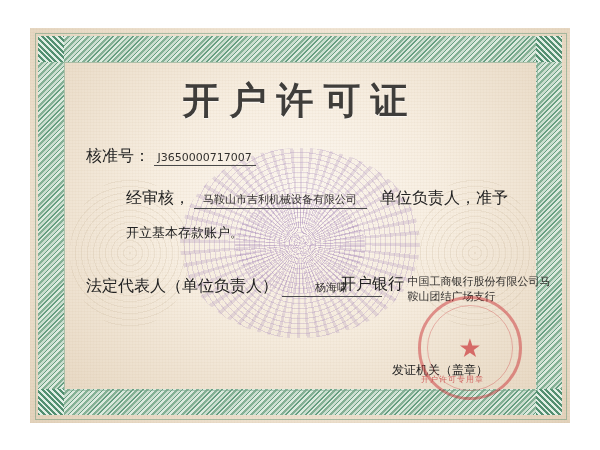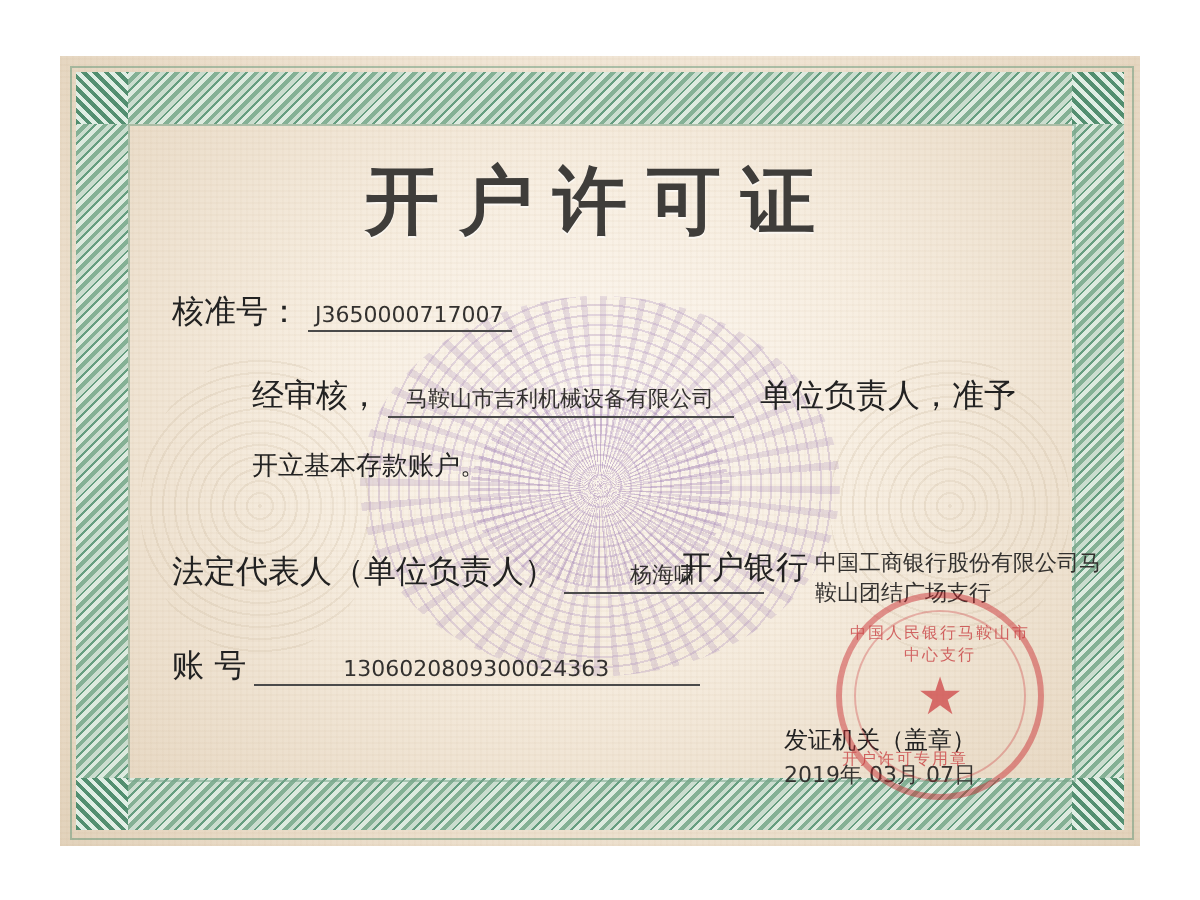--- a/index.html
+++ b/index.html
@@ -292,33 +292,25 @@
     <div id="row-legal" class="row">
       <span class="label">法定代表人（单位负责人）</span>
       <span class="value underline" style="min-width:92px">杨海啸</span>
     </div>
 
     <div id="row-bank" class="row">
       <span class="label">开户银行</span>
       <span class="value bank-value">中国工商银行股份有限公司马鞍山团结广场支行</span>
     </div>
 
-    <div id="row-account" class="row">
-      <span class="label">账 号</span>
-      <span class="value underline" style="min-width:215px">1306020809300024363</span>
-    </div>
 
     <div id="row-issuer" class="row">
       <span class="label" style="font-size:12px">发证机关（盖章）</span>
     </div>
-    <div id="row-date" class="row">
-      <span class="value">2019年 03月 07日</span>
-    </div>
 
     <div id="seal">
       <div id="seal-inner"></div>
-      <div id="seal-text-top">中国人民银行马鞍山市中心支行</div>
       <div id="seal-star">★</div>
       <div id="seal-text-bottom">开户许可专用章</div>
     </div>
 
   </div>
 </div>
 
 </body></html>

